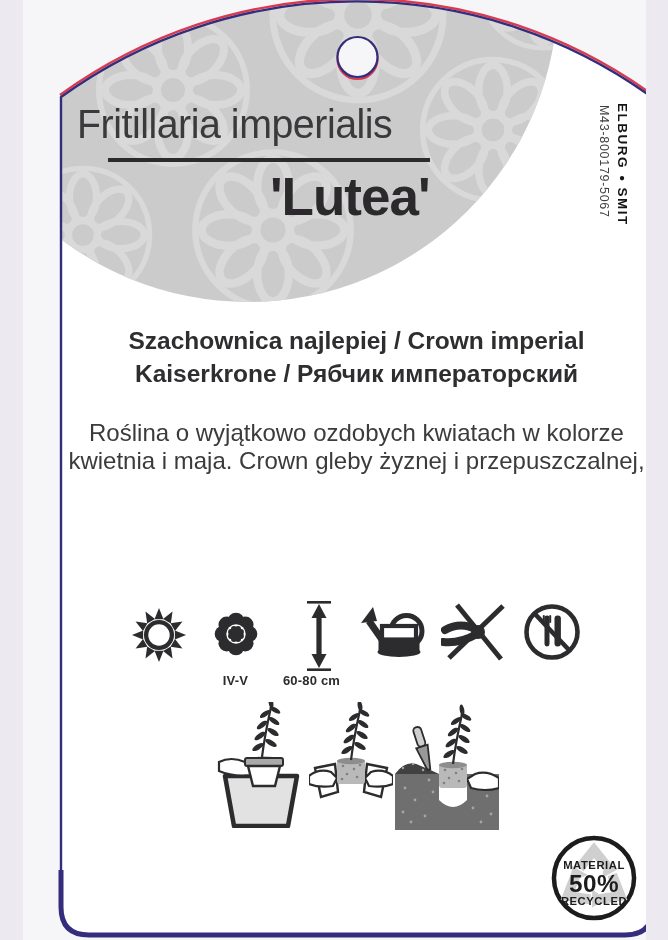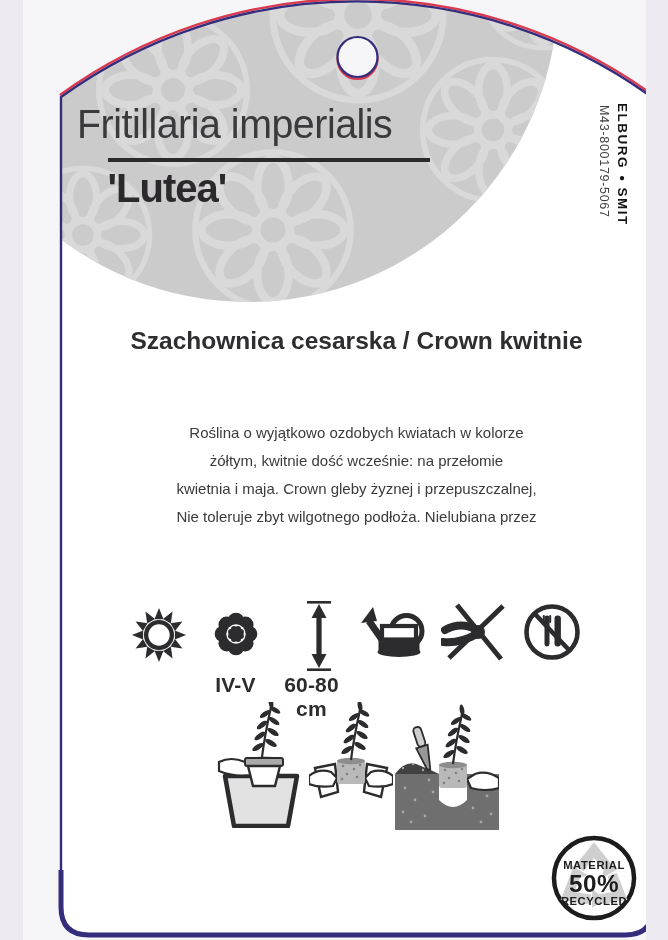--- a/index.html
+++ b/index.html
@@ -13,43 +13,43 @@
   .abs{position:absolute;}
   .base-svg{left:0;top:0;width:668px;height:940px;}
   .title{
     left:54px;top:101px;width:400px;
     font-size:41px;font-weight:400;color:#3a393b;
     letter-spacing:-0.5px;white-space:nowrap;
     transform:scaleX(.96);transform-origin:left top;
   }
   .rule{left:85px;top:158px;width:322px;height:4px;background:#2b2b2d;}
   .cultivar{
-    left:85px;top:166px;width:322px;text-align:left;
-    font-size:40px;font-weight:700;color:#2b292b;letter-spacing:-1px;
+    left:85px;top:166px;width:322px;text-align:right;
+    font-size:53px;font-weight:700;color:#2b292b;letter-spacing:-1px;
   }
   .vert{writing-mode:vertical-rl;white-space:nowrap;}
   .brand-line{
     left:592px;top:103px;height:150px;
     font-size:13.5px;font-weight:700;color:#141414;letter-spacing:1.5px;
   }
   .brand-line .logo-dot{font-size:10px;padding:3px 0;}
   .code-line{
     left:574px;top:105px;height:145px;
     font-size:12.5px;font-weight:400;color:#3f3f41;letter-spacing:0.7px;
   }
   .names{
     left:38px;top:324px;width:592px;text-align:center;
     font-size:24.5px;font-weight:600;color:#2e2e30;line-height:33px;
   }
   .desc{
     left:38px;top:419px;width:592px;text-align:center;
-    font-size:15px;font-weight:400;color:#3b3b3d;line-height:28px;
+    font-size:24px;font-weight:400;color:#3b3b3d;line-height:28px;
   }
   .icon-label{
-    top:673px;text-align:center;font-size:21px;font-weight:600;color:#2c2c2c;
+    top:673px;text-align:center;font-size:13px;font-weight:600;color:#2c2c2c;
     letter-spacing:0.2px;
   }
   svg text{font-family:"Liberation Sans", sans-serif;}
   .badge-top,.badge-bottom{font-size:12.5px;font-weight:700;letter-spacing:0.6px;}
   .badge-mid{font-size:27px;font-weight:700;letter-spacing:0.5px;}
 </style>
 </head>
 <body>
 
 <div class="page">
@@ -129,28 +129,27 @@
   <div class="abs title">Fritillaria imperialis</div>
   <div class="abs rule"></div>
   <div class="abs cultivar">'Lutea'</div>
 
   <div class="abs vert brand-line">
     <span>ELBURG</span><span class="logo-dot">●</span><span>SMIT</span>
   </div>
   <div class="abs vert code-line">M43-800179-5067</div>
 
   <div class="abs names">
-    <div>Szachownica cesarska / Crown kwitnie</div>
+    <div>Szachownica najlepiej / Crown imperial</div>
+    <div>Kaiserkrone / Рябчик императорский</div>
   </div>
 
   <div class="abs desc">
     <div>Roślina o wyjątkowo ozdobych kwiatach w kolorze</div>
-    <div>żółtym, kwitnie dość wcześnie: na przełomie</div>
     <div>kwietnia i maja. Crown gleby żyznej i przepuszczalnej,</div>
-    <div>Nie toleruje zbyt wilgotnego podłoża. Nielubiana przez</div>
   </div>
 
   <svg class="abs" style="left:108px;top:607px" width="56" height="56" viewBox="0 0 60 60">
     <g fill="#2c2c2e">
       <polygon points="30,1 25.2,13 34.8,13"></polygon>
       <polygon points="30,1 25.2,13 34.8,13" transform="rotate(30 30 30)"></polygon>
       <polygon points="30,1 25.2,13 34.8,13" transform="rotate(60 30 30)"></polygon>
       <polygon points="30,1 25.2,13 34.8,13" transform="rotate(90 30 30)"></polygon>
       <polygon points="30,1 25.2,13 34.8,13" transform="rotate(120 30 30)"></polygon>
       <polygon points="30,1 25.2,13 34.8,13" transform="rotate(150 30 30)"></polygon>

